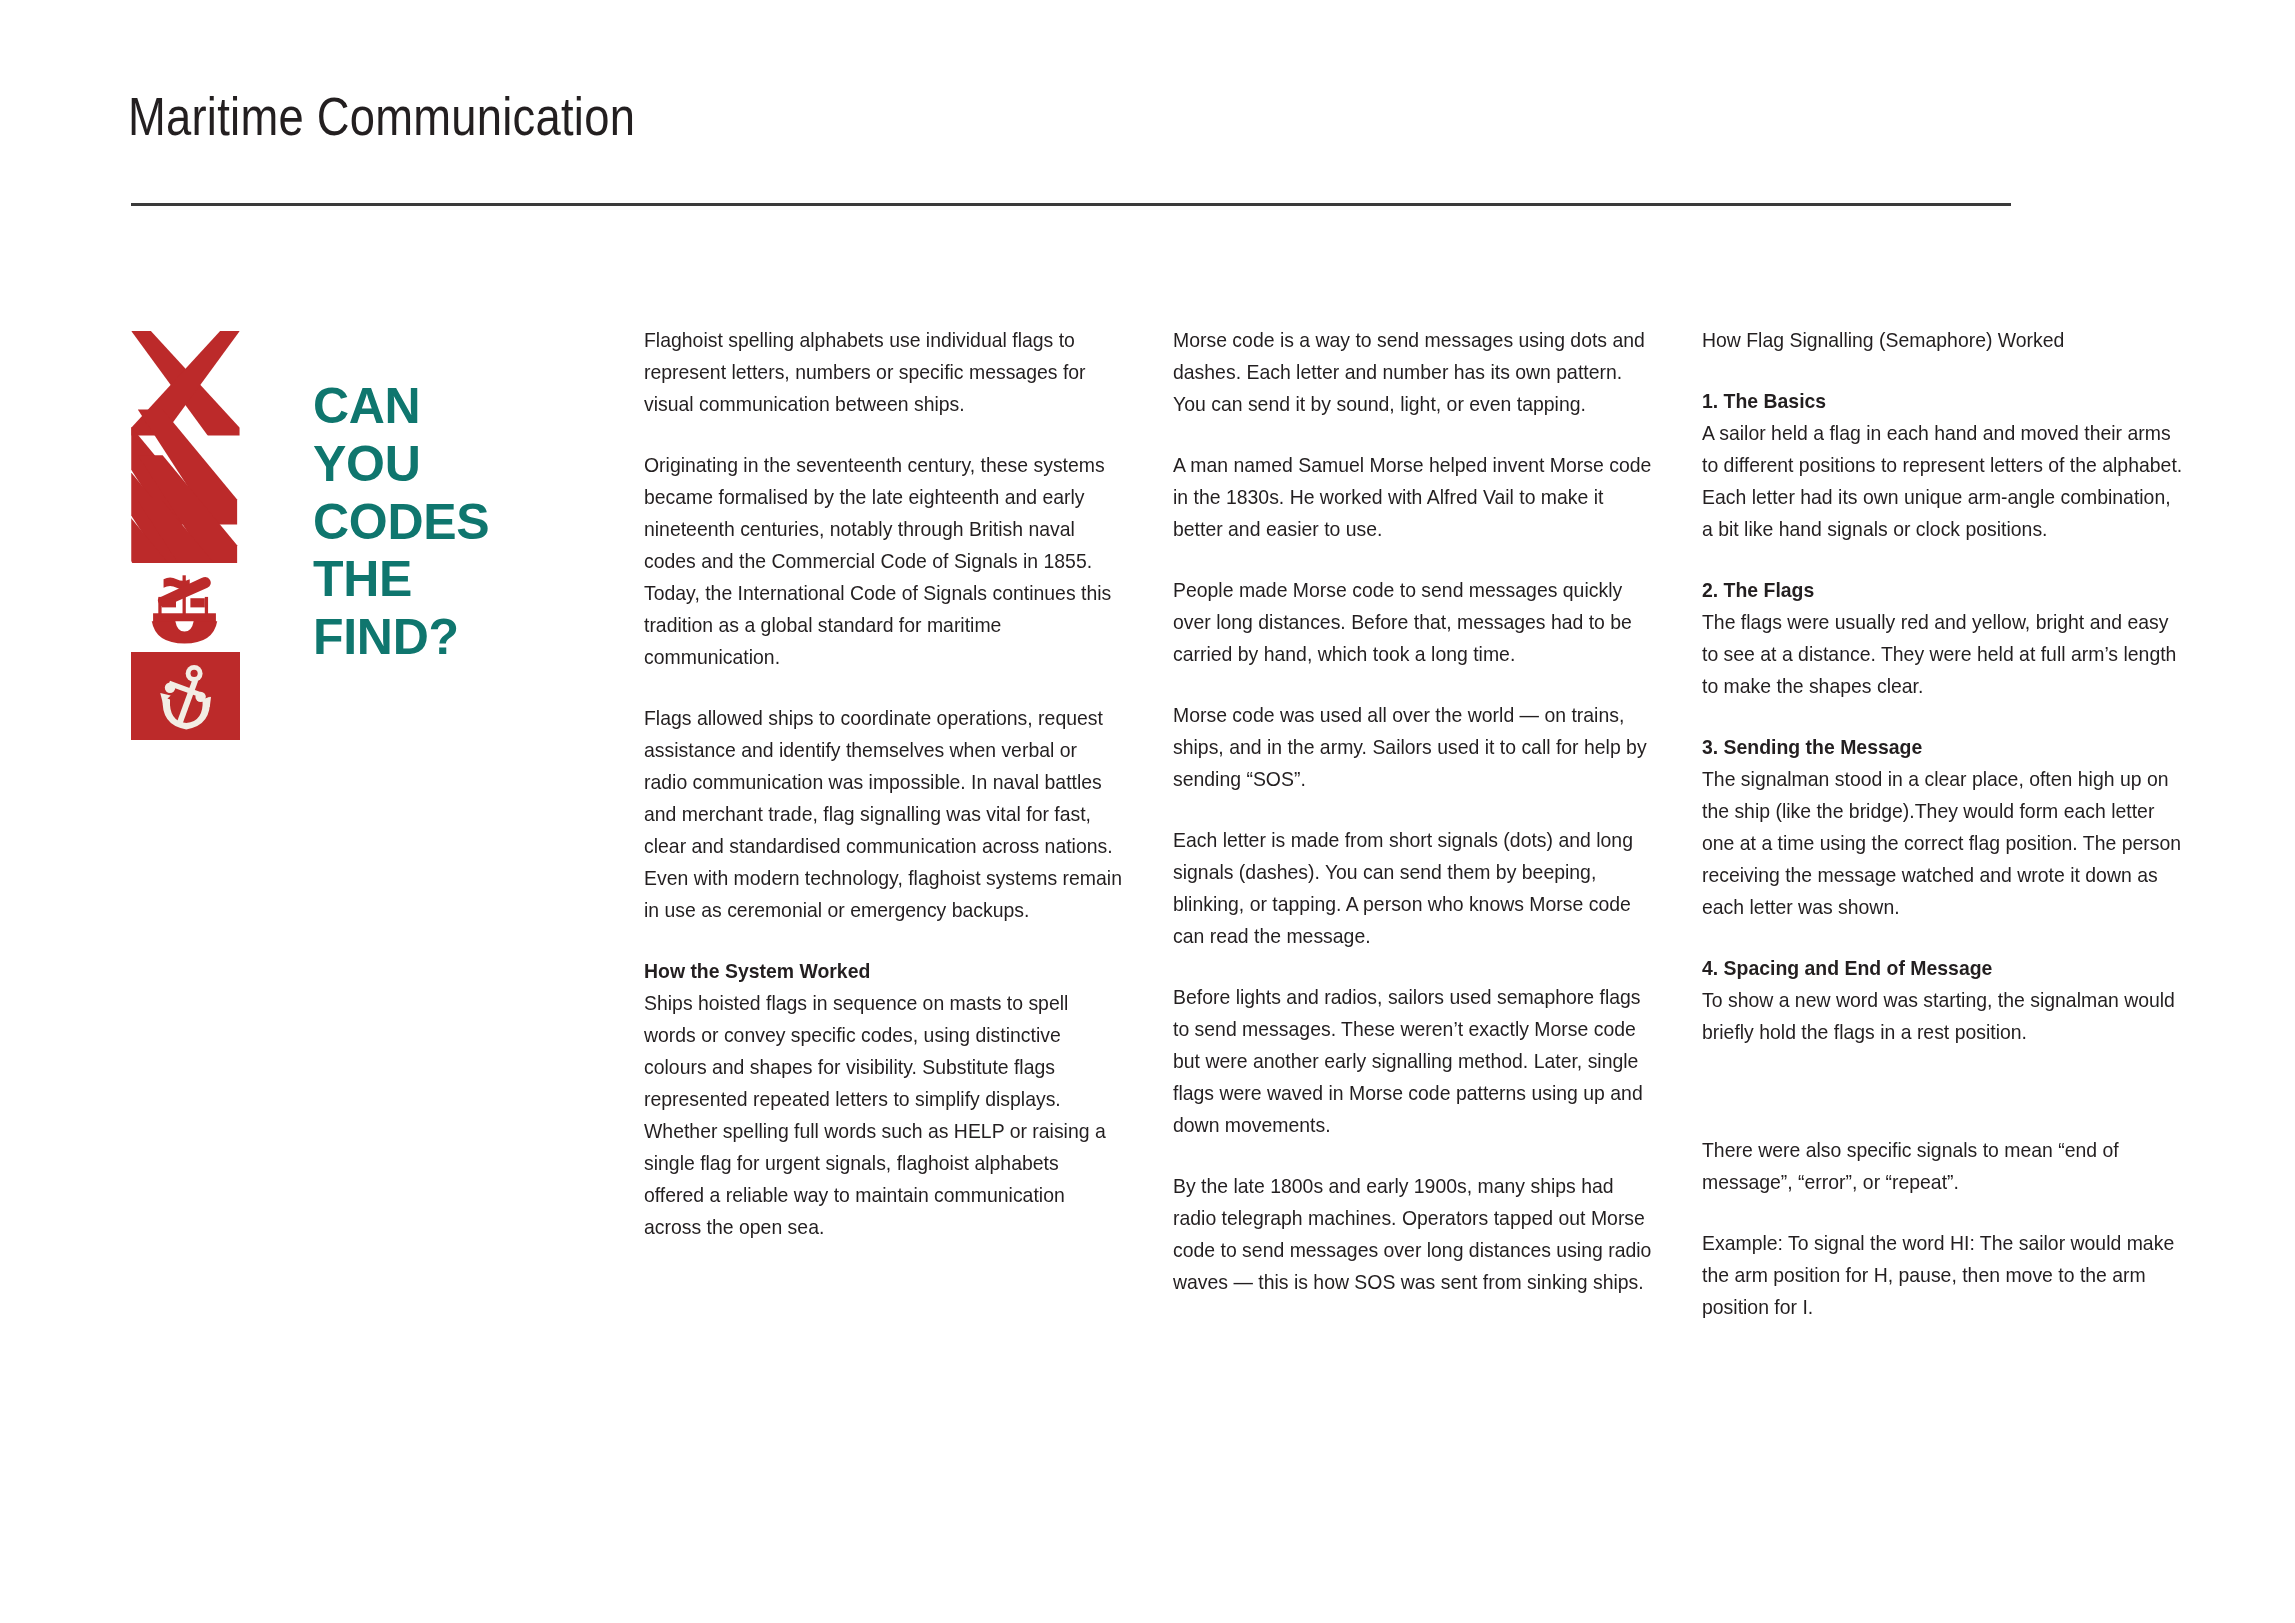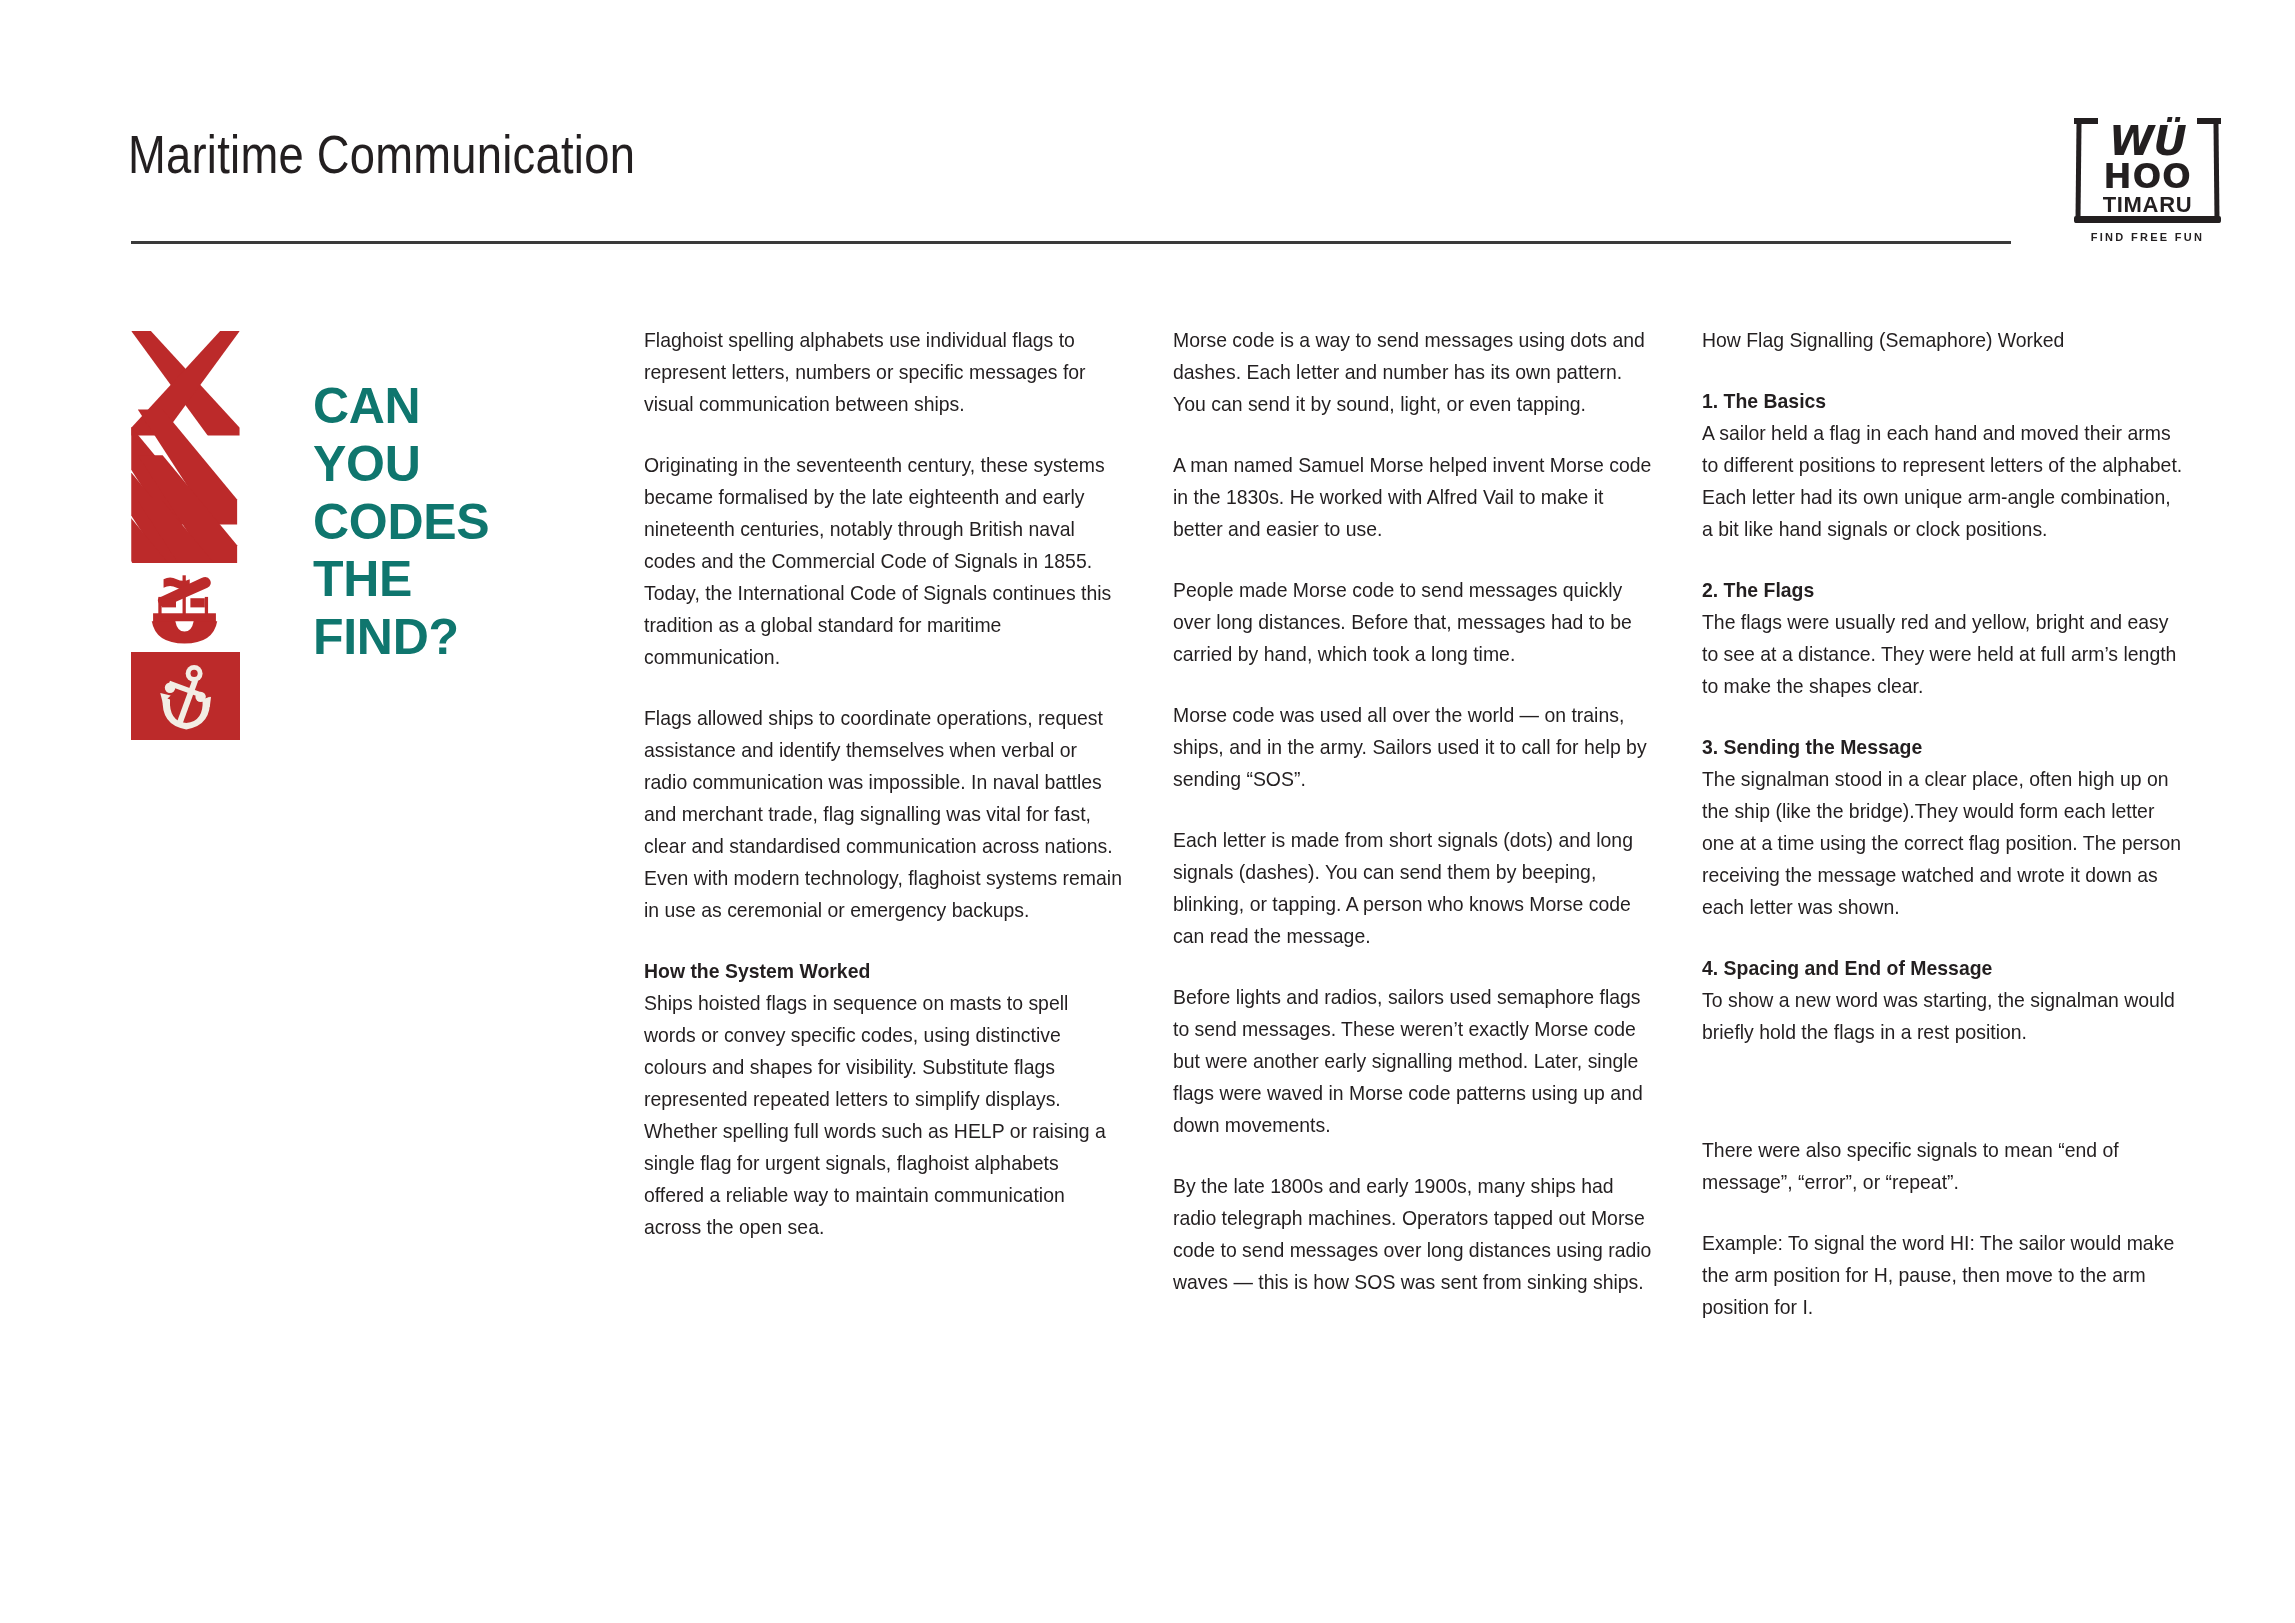--- a/index.html
+++ b/index.html
@@ -15,21 +15,20 @@
     position: relative;
     overflow: hidden;
   }
 
   
   .header {
     position: absolute;
     left: 0; top: 0;
     width: 2295px;
     height: 216px;
-    margin-top: 38px;
   }
   .page-title {
     position: absolute;
     left: 128px;
     top: 85px;
     font-size: 54px;
     font-weight: 400;
     letter-spacing: 0.3px;
     color: #231f20;
     white-space: nowrap;
@@ -172,33 +171,20 @@
   }
   .col .big-gap { margin-bottom: 86px; }
 </style>
 </head>
 <body>
 
 <div class="header">
   <div class="page-title">Maritime Communication</div>
   <div class="header-rule"></div>
 
-  <div class="logo">
-    <div class="logo-frame">
-      <span class="br br-tl"></span>
-      <span class="br br-tr"></span>
-      <span class="br br-l"></span>
-      <span class="br br-r"></span>
-      <span class="br br-b"></span>
-    </div>
-    <div class="logo-wu">WÜ</div>
-    <div class="logo-hoo">HOO</div>
-    <div class="logo-timaru">TIMARU</div>
-    <div class="logo-tag">FIND FREE FUN</div>
-  </div>
 </div>
 
 <div class="sidebar-art">
 
   <svg class="flag-cross" viewBox="0 0 166 355">
     <defs>
       <clipPath id="clipTop">
           <rect x="0" y="0" width="166" height="160"></rect>
         </clipPath>
       <clipPath id="clipBot">

